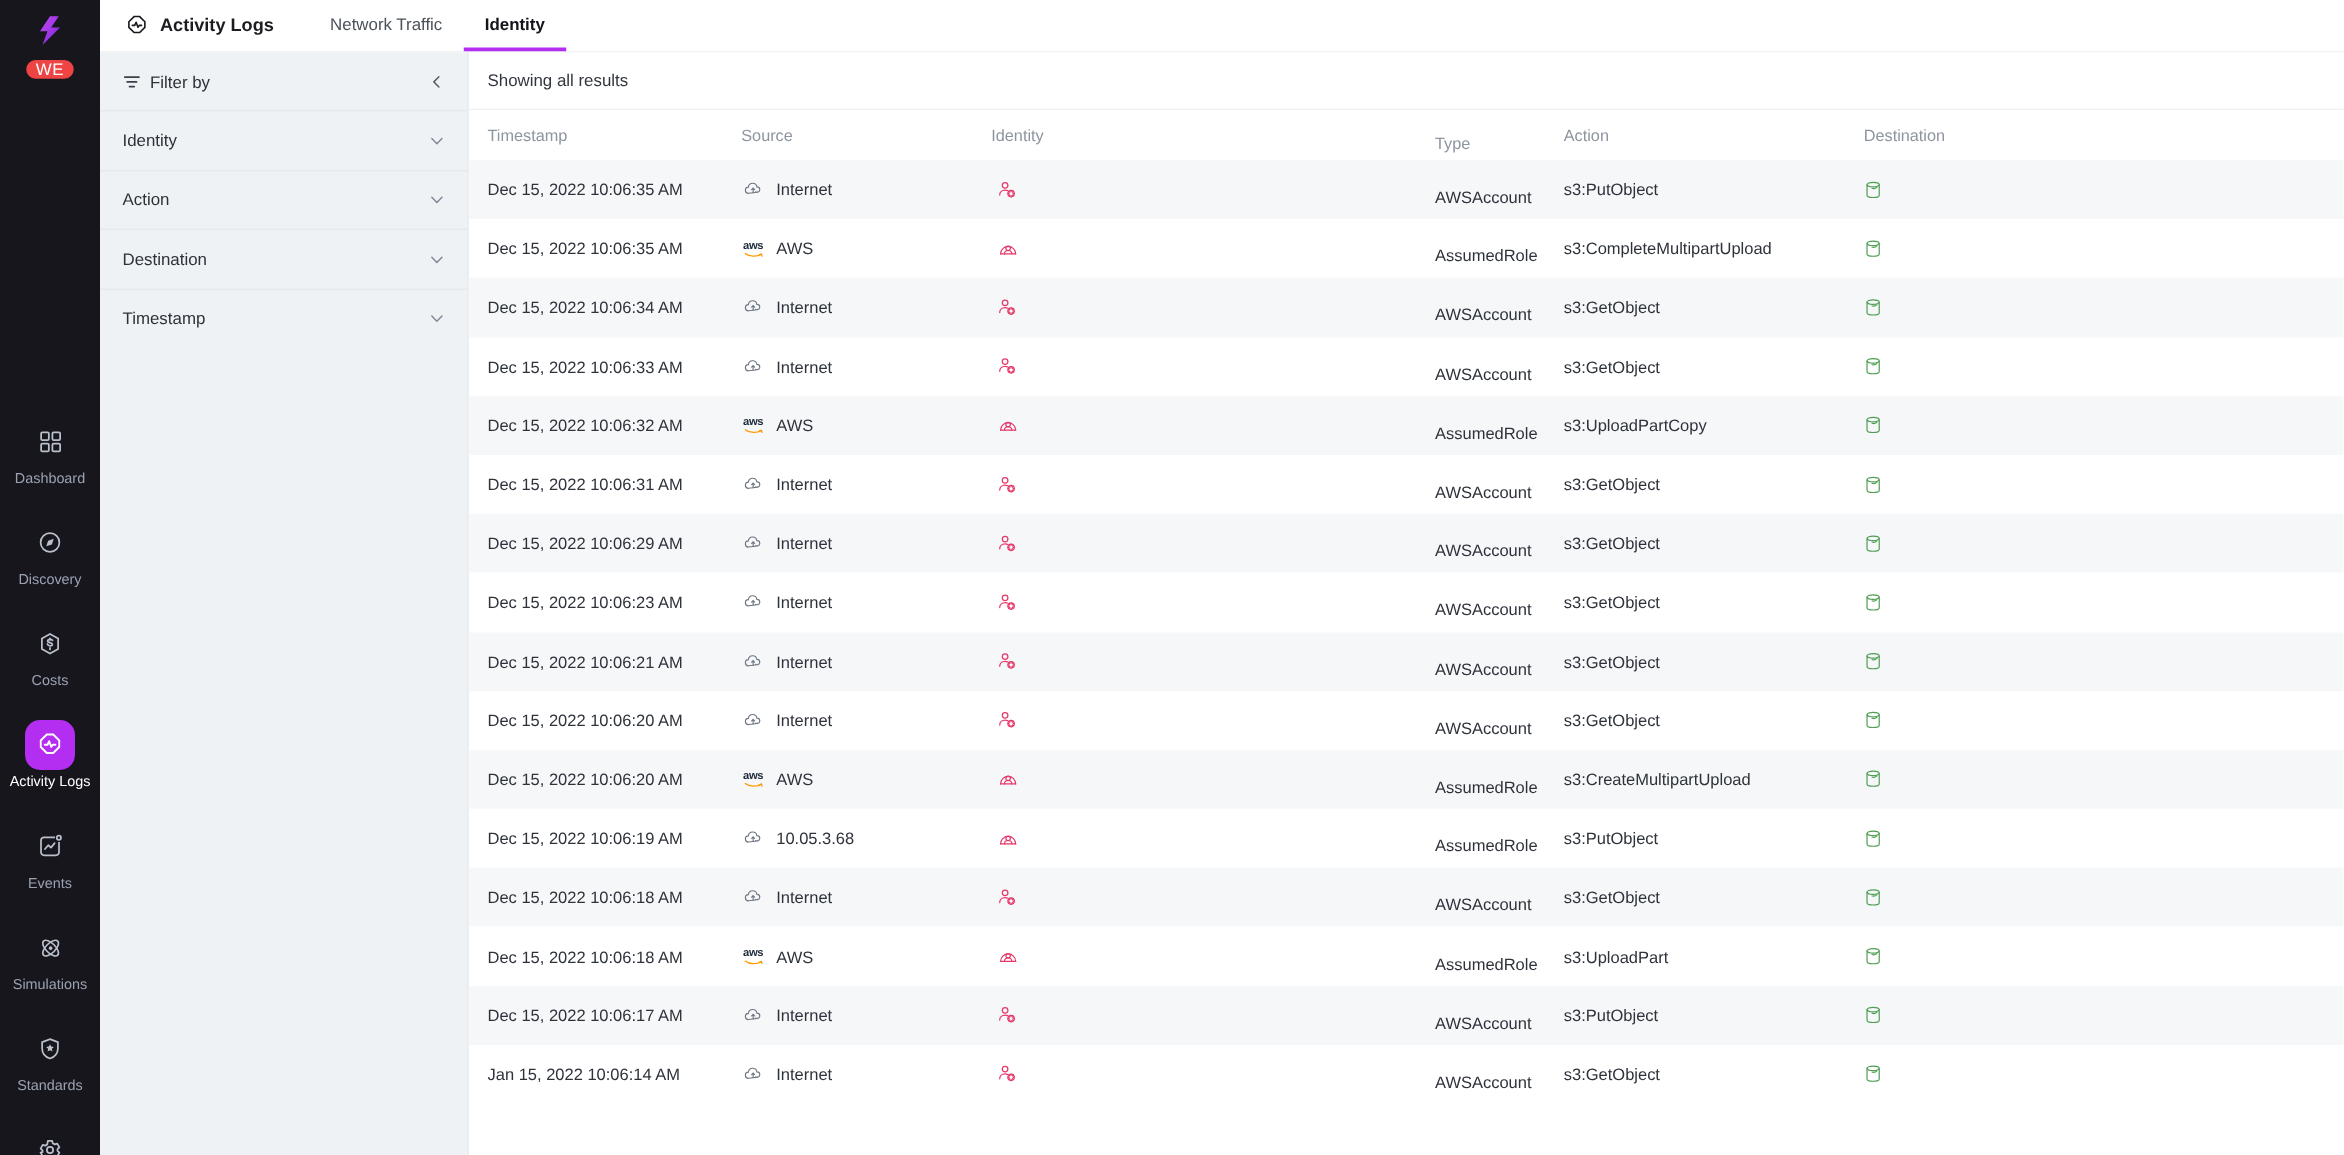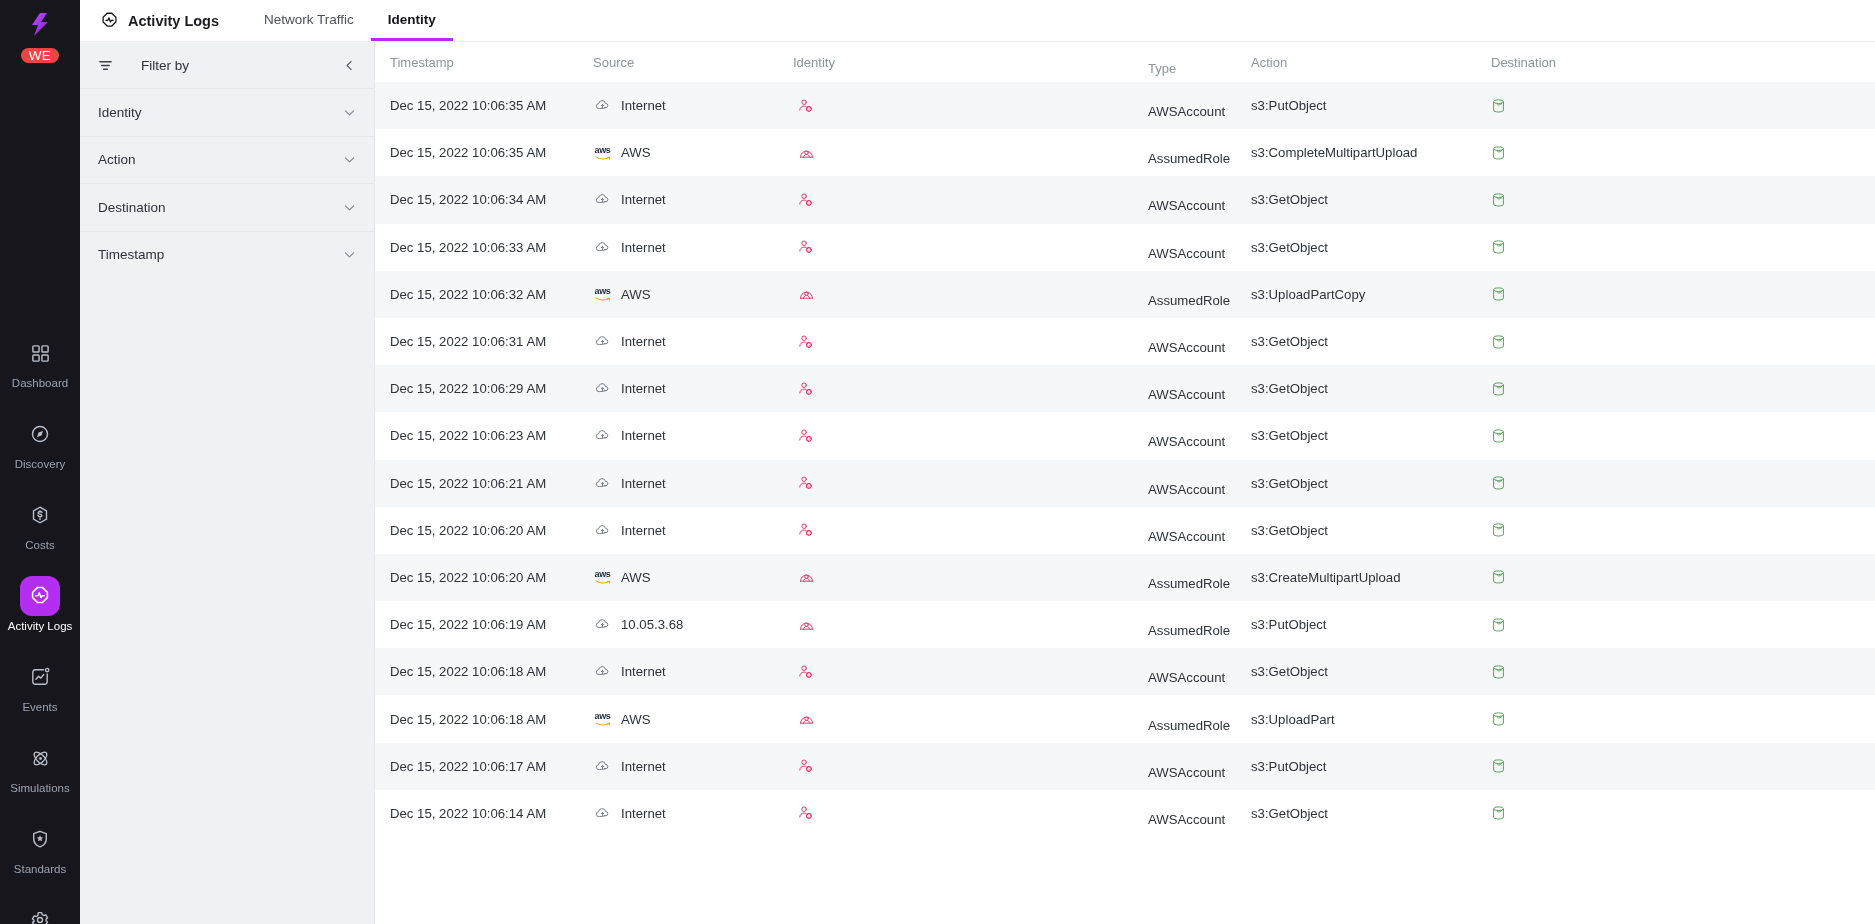--- a/index.html
+++ b/index.html
@@ -59,21 +59,21 @@
   .body { flex: 1; display: flex; min-height: 0; }
 
   
   .filters {
     width: 295px; min-width: 295px;
     background: #eff2f5; border-right: 1px solid #e3e7eb;
     display: flex; flex-direction: column;
   }
   .filters-head {
     height: 46px; display: flex; align-items: center;
-    padding: 0 18px; gap: 28px;
+    padding: 0 18px; gap: 7px;
   }
   .filters-head .ftitle { font-size: 13.5px; color: #2d323a; flex: 1; }
   .collapse-btn { color: #525a66; cursor: pointer; display:flex; }
   .filter-row {
     height: 47.5px; display: flex; align-items: center;
     padding: 0 18px; cursor: pointer;
     border-top: 1px solid #e4e8ec;
   }
   .filter-row:first-of-type { border-top: 1px solid #e4e8ec; }
   .filter-label { font-size: 13.5px; color: #2d323a; flex: 1; }
@@ -275,20 +275,21 @@
           <span class="filter-label">Timestamp</span>
           <span class="chev">
               <svg width="13" height="13" viewBox="0 0 16 16" fill="none" stroke="currentColor" stroke-width="1.4" stroke-linecap="round" stroke-linejoin="round">
                 <path d="M3 6l5 5 5-5"></path>
               </svg>
             </span>
         </div>
       </div>
 
       <div class="content">
+        <div class="showing">Showing all results</div>
         <div class="table" id="table-body">
             <div class="trow head">
               <div class="c c-time">Timestamp</div>
               <div class="c c-src">Source</div>
               <div class="c c-ident">Identity</div>
               <div class="c c-type">Type</div>
               <div class="c c-act">Action</div>
               <div class="c c-dest">Destination</div>
             </div>
             <div class="trow odd">
@@ -814,21 +815,21 @@
                 <span style="display: flex;">
                   <svg width="15" height="16" viewBox="0 0 18 20" fill="none" stroke="#4f9e53" stroke-width="1.2">
                     <ellipse cx="9" cy="4.6" rx="6.1" ry="2.3"></ellipse>
                     <path d="M2.9 4.6v10.6c0 1.3 2.7 2.3 6.1 2.3s6.1-1 6.1-2.3V4.6"></path>
                     <path d="M7.5 8.2c2 .8 4 .3 5.6-1.3"></path>
                   </svg>
                 </span>
               </div>
             </div>
             <div class="trow">
-              <div class="c c-time">Dec 15, 2022 10:06:14 AM</div>
+              <div class="c c-time">Jan 15, 2022 10:06:14 AM</div>
               <div class="c c-src">
                 <span class="srcicon">
                   <svg width="15" height="15" viewBox="0 0 20 20" fill="none" stroke="#6d7681" stroke-width="1.2" stroke-linecap="round">
                     <path d="M5.2 14.2a3.3 3.3 0 0 1-.3-6.6A4.6 4.6 0 0 1 14 7.3a2.9 2.9 0 0 1 .4 5.8z"></path>
                     <path d="M10 13.6V8.8M8.4 10.3L10 8.7l1.6 1.6"></path>
                     <circle cx="12.6" cy="12.6" r=".7" fill="#6d7681" stroke="none"></circle>
                     <circle cx="14.3" cy="12.6" r=".7" fill="#6d7681" stroke="none"></circle>
                   </svg>
                 </span>
                 <span>Internet</span>

